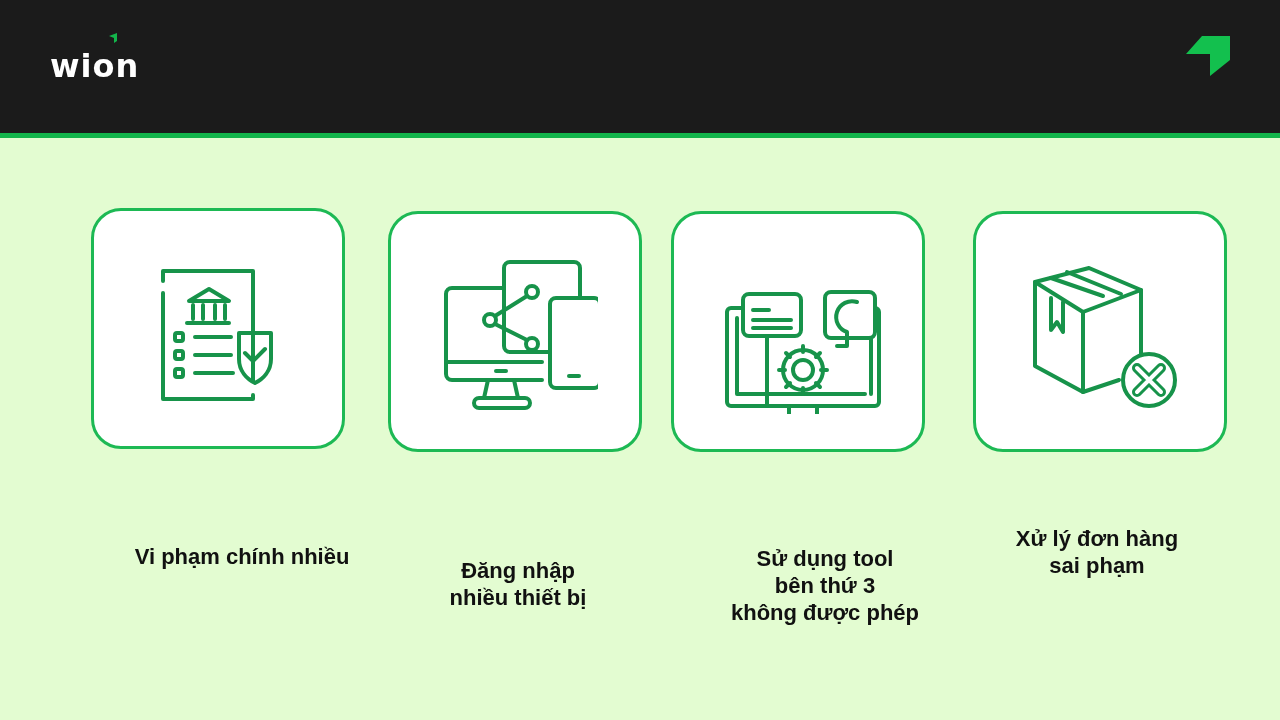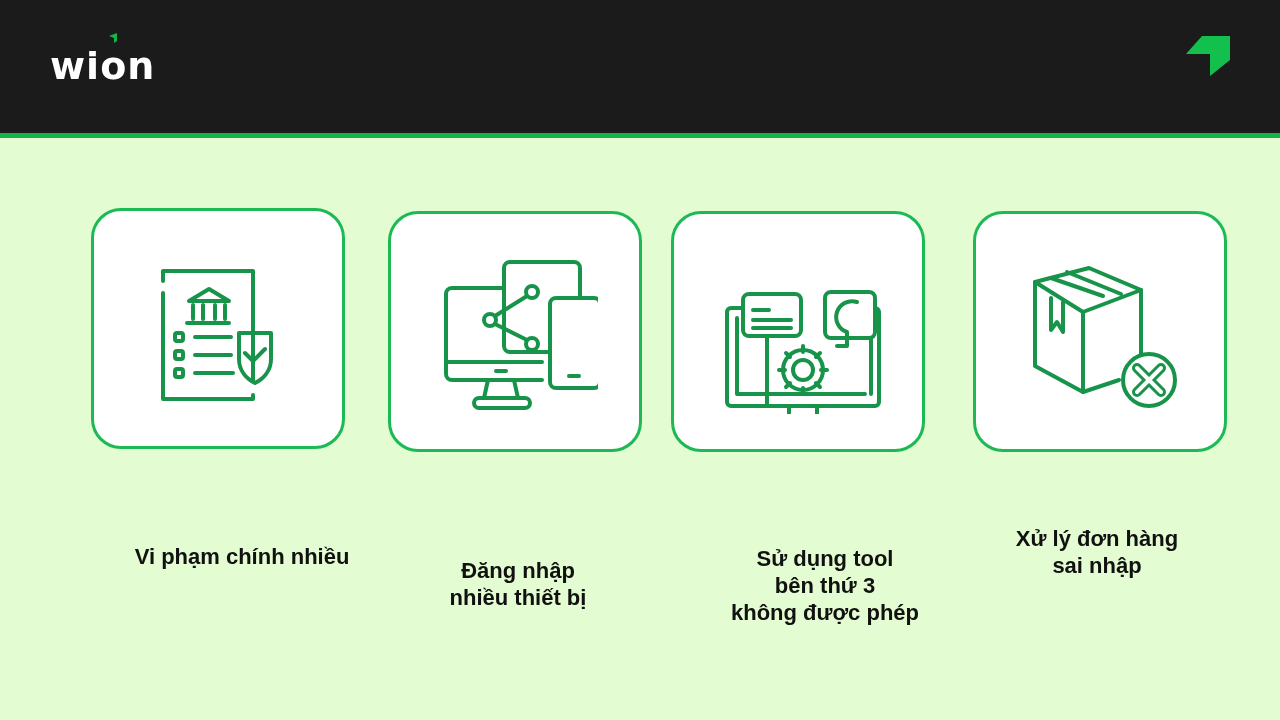--- a/index.html
+++ b/index.html
@@ -15,21 +15,21 @@
   }
   .header-stripe {
     position: absolute; left: 0; top: 133px; width: 1280px; height: 5px;
     background: #13b54b;
   }
   .logo {
     position: absolute; left: 50px; top: 30px; height: 60px;
     display: flex; align-items: flex-end;
   }
   .logo-text {
-    color: #ffffff; font-size: 38px; font-weight: bold; letter-spacing: 1px;
+    color: #ffffff; font-size: 32px; font-weight: bold; letter-spacing: 1px;
     font-family: "DejaVu Sans", sans-serif; line-height: 48px;
   }
   .logo-mark {
     position: absolute; left: 58px; top: 2px; width: 12px; height: 12px;
   }
   .brand-mark {
     position: absolute; left: 1186px; top: 34px; width: 44px; height: 44px;
   }
   .card {
     position: absolute; width: 254px; height: 241px;
@@ -122,13 +122,13 @@
     <path d="M118 36 v70"></path>
     <path d="M28 24 l52 18 M44 18 l54 22"></path>
     <path d="M28 44 v32 l6 -8 l6 10 v-30"></path>
     <path d="M60 138 l36 -12"></path>
     <circle cx="126" cy="126" r="26" fill="#fff"></circle>
     <path d="M114 114 l24 24 M138 114 l-24 24" stroke-width="10"></path>
     <path d="M114 114 l24 24 M138 114 l-24 24" stroke="#fff" stroke-width="4"></path>
   </svg>
 </div>
 <div class="label" style="left:982px; top:525px; width:230px;">Xử lý đơn hàng
-sai nhập</div>
+sai phạm</div>
 
 </body></html>

